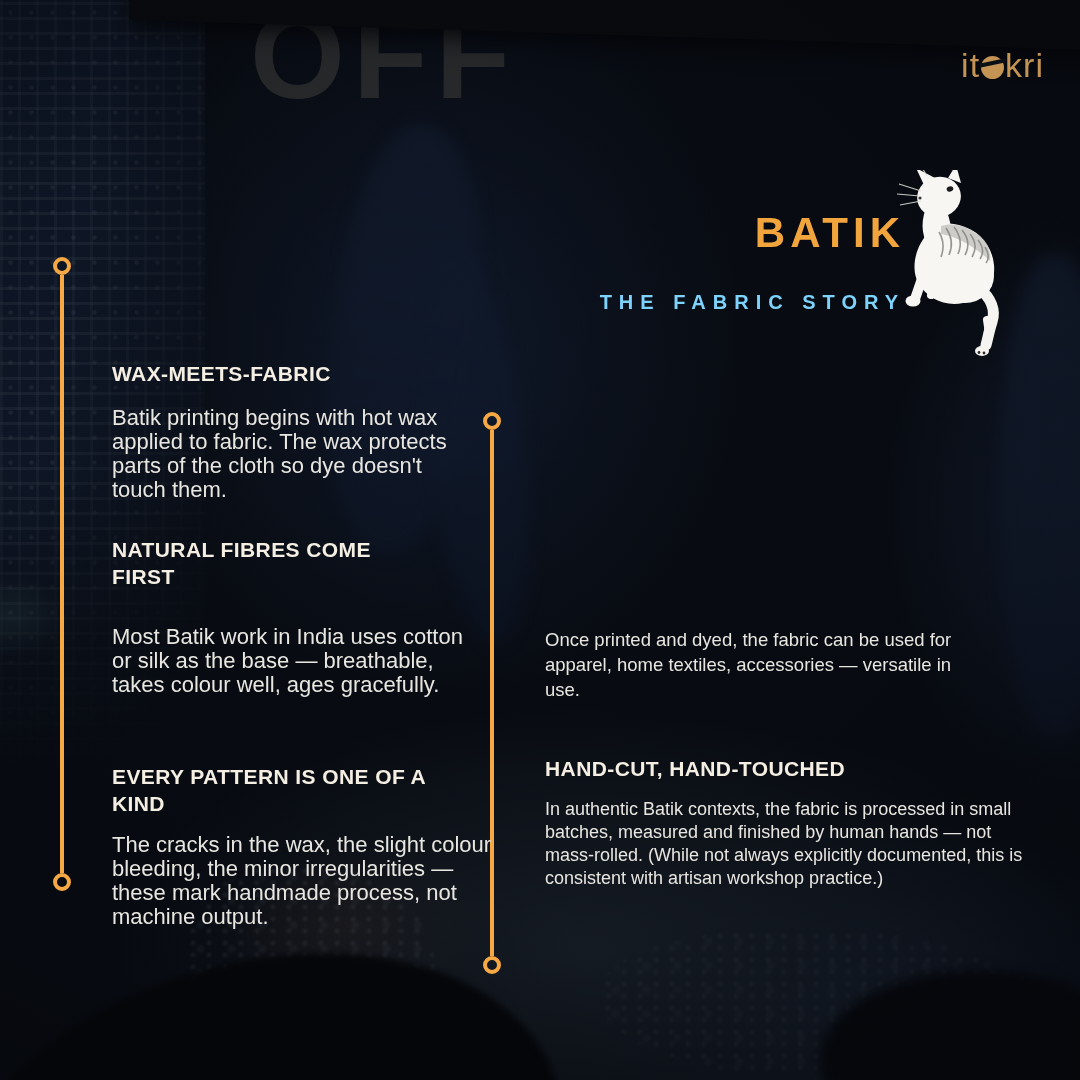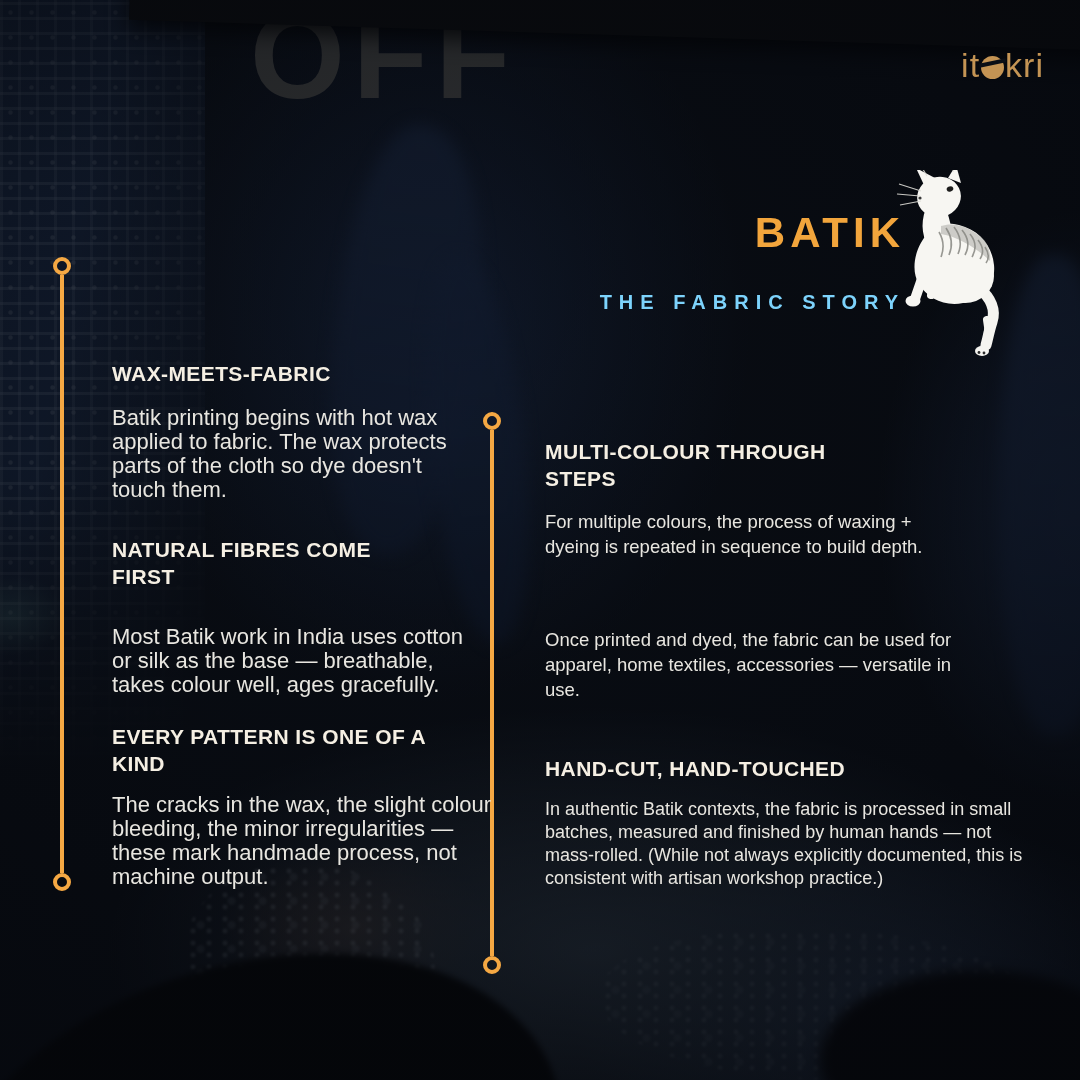--- a/index.html
+++ b/index.html
@@ -111,21 +111,21 @@
   .section{position:absolute;}
   .section h3{
     font-size:21px;line-height:27px;font-weight:700;letter-spacing:0.4px;
     color:var(--heading);
   }
   .section p{color:var(--body);}
   .col-left p{font-size:22px;line-height:24px;}
   .col-right p{font-size:18.5px;line-height:25px;}
   .sec-l1{left:112px;top:360px;width:355px;} .sec-l1 p{margin-top:19px;width:350px;}
   .sec-l2{left:112px;top:536px;width:355px;} .sec-l2 h3{max-width:305px;} .sec-l2 p{margin-top:35px;width:355px;}
-  .sec-l3{left:112px;top:723px;width:392px;} .sec-l3 h3{max-width:335px;} .sec-l3 p{margin-top:16px;width:391px;}
+  .sec-l3{left:112px;top:723px;width:392px;} .sec-l3 h3{max-width:335px;margin-top:40px;} .sec-l3 p{margin-top:16px;width:391px;}
   .sec-r1{left:545px;top:438px;width:420px;} .sec-r1 h3{max-width:320px;} .sec-r1 p{margin-top:17px;width:412px;}
   .sec-r2{left:545px;top:611px;width:420px;} .sec-r2 p{margin-top:16px;width:410px;}
   .sec-r3{left:545px;top:755px;width:480px;} .sec-r3 p{margin-top:16px;width:478px;font-size:18px;line-height:23px;}
 </style>
 </head>
 <body>
 
 <div class="photo"></div>
 <div class="batik-left"></div>
 <div class="cloth c1"></div>
@@ -214,24 +214,20 @@
   </div>
   <div class="section col-left sec-l2">
     <h3>NATURAL FIBRES COME FIRST</h3>
     <p>Most Batik work in India uses cotton or silk as the base — breathable, takes colour well, ages gracefully.</p>
   </div>
   <div class="section col-left sec-l3">
     <h3>EVERY PATTERN IS ONE OF A KIND</h3>
     <p>The cracks in the wax, the slight colour bleeding, the minor irregularities — these mark handmade process, not machine output.</p>
   </div>
 
-  <div class="section col-right sec-r1">
-    <h3>MULTI-COLOUR THROUGH STEPS</h3>
-    <p>For multiple colours, the process of waxing + dyeing is repeated in sequence to build depth.</p>
-  </div>
   <div class="section col-right sec-r2">
     <p>Once printed and dyed, the fabric can be used for apparel, home textiles, accessories — versatile in use.</p>
   </div>
   <div class="section col-right sec-r3">
     <h3>HAND-CUT, HAND-TOUCHED</h3>
     <p>In authentic Batik contexts, the fabric is processed in small batches, measured and finished by human hands — not mass-rolled. (While not always explicitly documented, this is consistent with artisan workshop practice.)</p>
   </div>
 
 </div>
 

